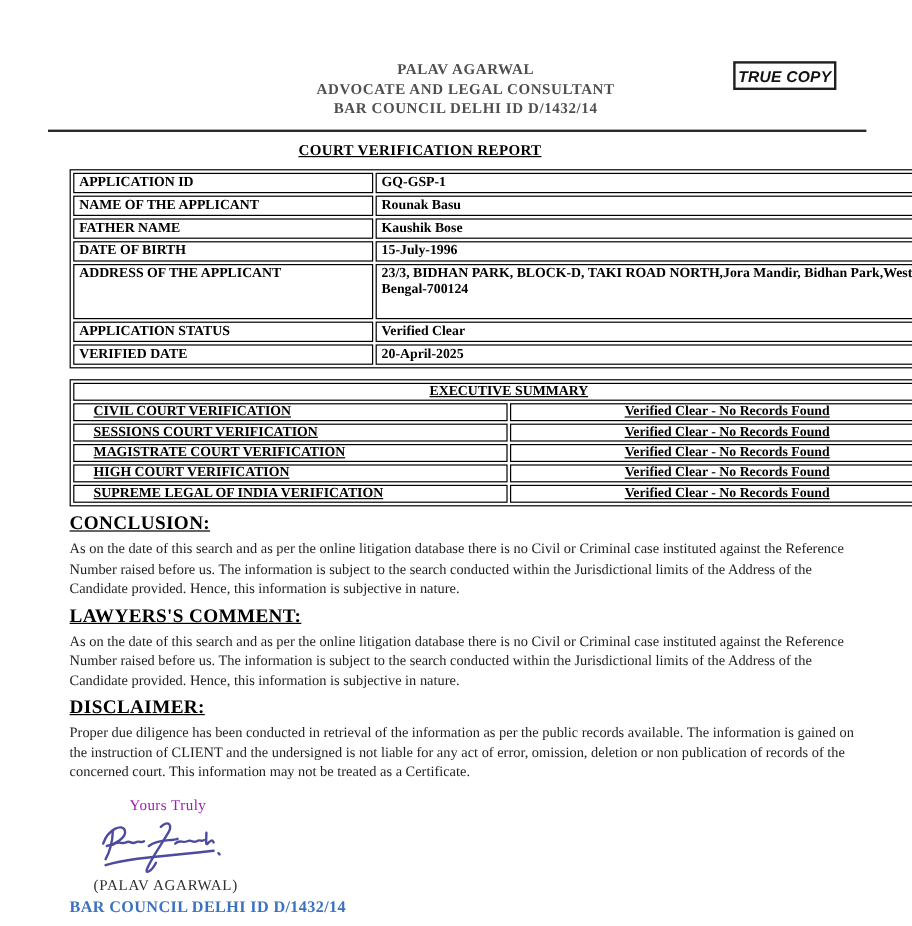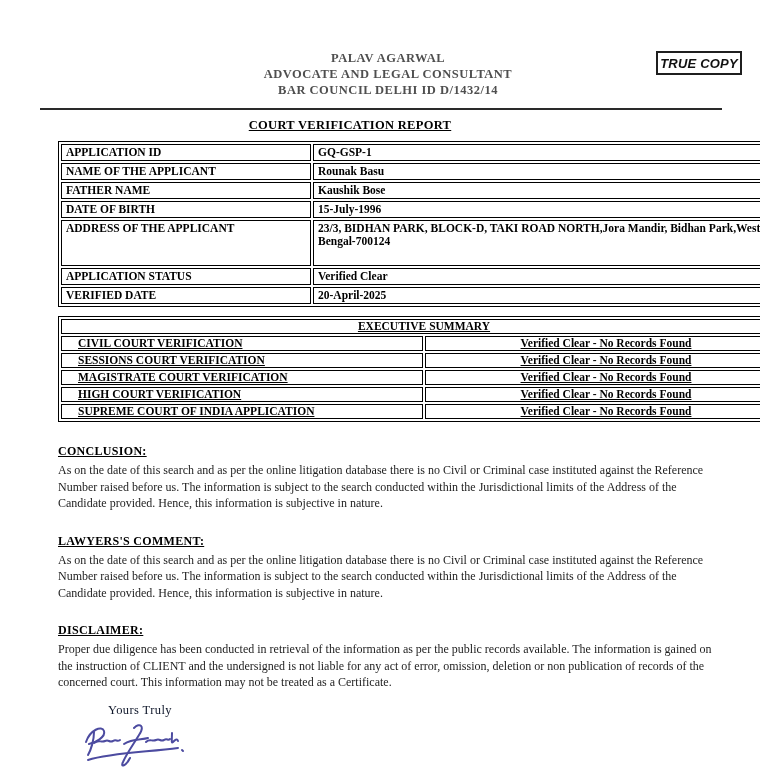--- a/index.html
+++ b/index.html
@@ -6,21 +6,21 @@
   .page {
     position:relative;
     width:760px; height:772px;
     background:#ffffff;
     font-family:"Liberation Serif", serif;
     color:#111;
     overflow:hidden;
   }
   
   .stamp {
-    position:absolute; top:51px; left:656px;
+    position:absolute; top:51px; left:611px;
     width:82px; height:20px;
     border:2px solid #1f1f1f;
     display:flex; align-items:center; justify-content:center;
     font-family:"Liberation Sans", sans-serif;
     font-weight:bold; font-style:italic;
     font-size:13px; color:#111; letter-spacing:0.2px;
     background:#fff;
   }
   
   .letterhead {
@@ -72,38 +72,38 @@
   table.t2 { margin-top:9px; }
   table.t2 td { line-height:11px;text-decoration:underline; }
   table.t2 td.lbl { width:245px;padding-left:16px; }
   table.t2 td.val { text-align:center; }
   table.t2 td.t2head { text-align:center; }
   
   .sections { margin:6px 48px 0 58px; }
   .sec-head {
     font-weight:bold;
     text-decoration:underline;
-    font-size:12px;
+    font-size:16px;
     letter-spacing:0.3px;
-    margin-top:22px;
+    margin-top:6px;
     color:#000;
     font-family:Liberation Serif, serif;
   }
   .sec-body {
     margin:3px 0 0 0;
     font-size:12px;
     line-height:16.5px;
     color:#1d1d1d;
     width:655px;
   }
   .closing {
     margin:12px 0 0 108px;
     font-size:12.5px;
     letter-spacing:0.4px;
-    color:#0f172a;
+    color:#a21caf;
   }
   .sig-block { margin-left:82px; margin-top:2px; height:48px; }
   .sig-name {
     margin:2px 0 0 78px;
     font-size:12.5px;
     letter-spacing:0.6px;
     color:#2e2e2e;
   }
   .bar-id {
     margin:2px 0 0 58px;
@@ -180,21 +180,21 @@
       </tr>
       <tr>
         <td class="lbl">MAGISTRATE COURT VERIFICATION</td>
         <td class="val">Verified Clear - No Records Found</td>
       </tr>
       <tr>
         <td class="lbl">HIGH COURT VERIFICATION</td>
         <td class="val">Verified Clear - No Records Found</td>
       </tr>
       <tr>
-        <td class="lbl">SUPREME COURT OF INDIA APPLICATION</td>
+        <td class="lbl">SUPREME LEGAL OF INDIA VERIFICATION</td>
         <td class="val">Verified Clear - No Records Found</td>
       </tr>
     </tbody>
   </table>
 
   <div class="sections">
     <div class="section">
       <div class="sec-head">CONCLUSION:</div>
       <p class="sec-body">As on the date of this search and as per the online litigation database there is no Civil or Criminal case instituted against the Reference Number raised before us. The information is subject to the search conducted within the Jurisdictional limits of the Address of the Candidate provided. Hence, this information is subjective in nature.</p>
     </div>

